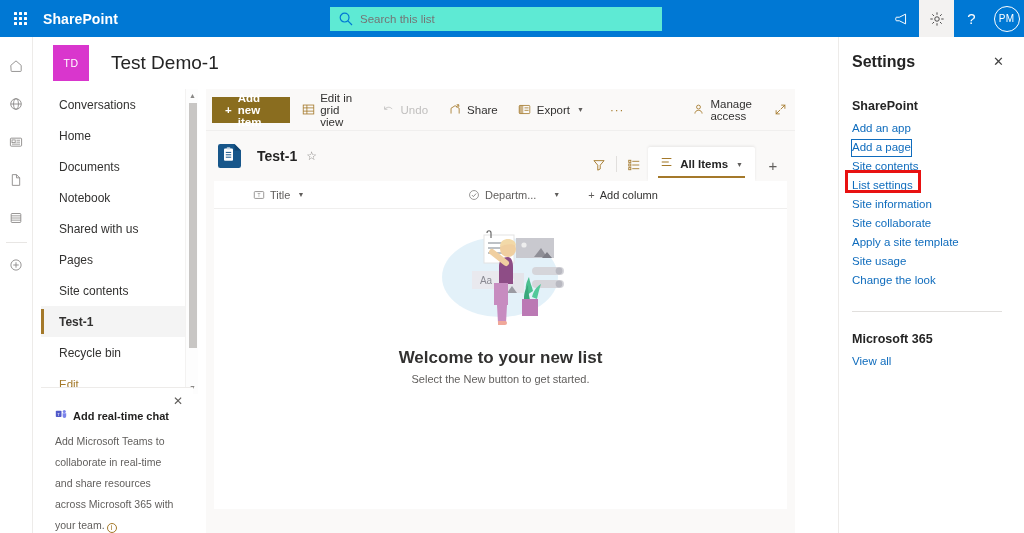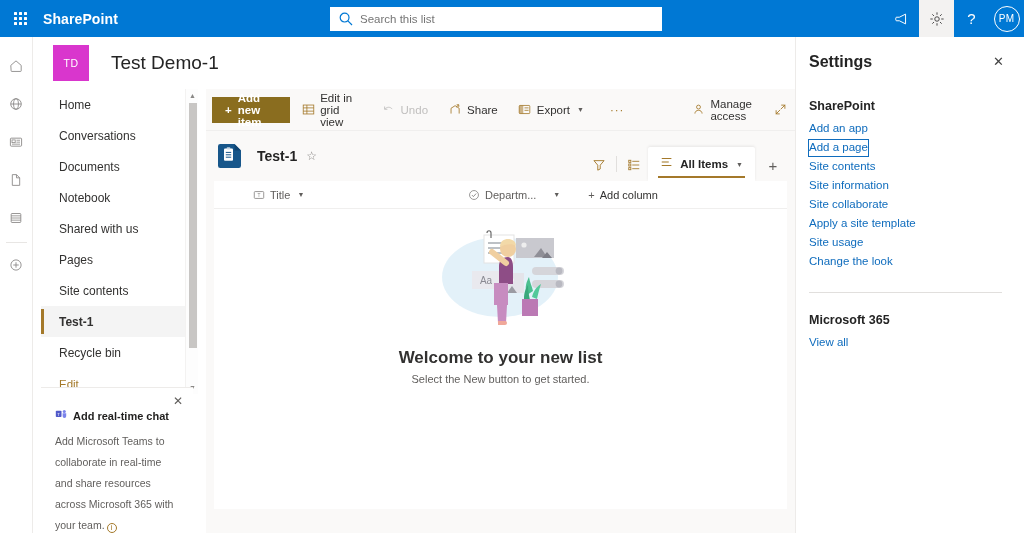--- a/index.html
+++ b/index.html
@@ -21,21 +21,21 @@
     cursor: pointer;
   }
   .waffle-grid { display: grid; grid-template-columns: repeat(3, 3px); gap: 2px; }
   .waffle-grid i { width: 3px; height: 3px; background: #ffffff; display: block; border-radius: 0.5px; }
   .suite-brand {
     color: #ffffff; font-size: 14px; font-weight: bold; letter-spacing: .1px;
     margin-left: 3px; cursor: pointer;
   }
   .search-wrap {
     position: absolute; left: 330px; top: 7px; width: 332px; height: 24px;
-    background: #ffffff; display: flex; align-items: center; padding: 0 8px;
+    background: #5eead4; display: flex; align-items: center; padding: 0 8px;
   }
   .search-ico { width: 16px; height: 16px; flex: 0 0 16px; }
   .search-input {
     border: none; outline: none; flex: 1; font-size: 11.5px;
     font-family: "Liberation Sans", sans-serif; color: #444; margin-left: 6px;
     background: transparent;
   }
   .search-input::placeholder { color: #757575; }
   .suite-right { position: absolute; right: 0; top: 0; height: 37px; display: flex; }
   .suite-btn {
@@ -199,21 +199,21 @@
 
   .empty {
     position: absolute; left: 0; right: 0; top: 36px; display: flex;
     flex-direction: column; align-items: center;
   }
   .empty-h { font-size: 17px; font-weight: bold; color: #323130; margin-top: 6px; }
   .empty-p { font-size: 11px; color: #605e5c; margin-top: 5px; }
 
   
   .panel {
-    position: absolute; right: 0; top: 37px; width: 229px; height: 496px;
+    position: absolute; right: 0; top: 37px; width: 186px; height: 496px;
     background: #ffffff; border-left: 1px solid #edebe9; padding: 16px 18px 0 13px;
   }
   .panel-top { display: flex; align-items: flex-start; justify-content: space-between; }
   .panel-title { font-size: 16px; font-weight: bold; color: #242424; }
   .panel-close { font-size: 13px; color: #424242; cursor: pointer; line-height: 1; padding: 2px; }
   .panel-section { font-size: 12.5px; font-weight: bold; color: #242424; margin-top: 28px; margin-bottom: 5px; }
   .panel-link {
     display: inline-block; font-size: 11.5px; color: #0f6cbd; line-height: 15.5px;
     margin-bottom: 0.5px; cursor: pointer;
   }
@@ -324,24 +324,24 @@
 
 <div class="site-head">
   <div class="site-avatar" style="background:#d936cd">
     <span>TD</span>
   </div>
   <div class="site-title">Test Demo-1</div>
 </div>
 
 <div class="leftnav">
   <div class="nav-item">
+      <span>Conversations</span>
+    </div>
+  <div class="nav-item">
       <span>Home</span>
-    </div>
-  <div class="nav-item">
-      <span>Conversations</span>
     </div>
   <div class="nav-item">
       <span>Documents</span>
     </div>
   <div class="nav-item">
       <span>Notebook</span>
     </div>
   <div class="nav-item">
       <span>Shared with us</span>
     </div>
@@ -574,20 +574,24 @@
 <div class="panel">
   <div class="panel-top">
     <div class="panel-title">Settings</div>
     <div class="panel-close">✕</div>
   </div>
 
   <div class="panel-section">SharePoint</div>
   <div class="link-row"><span class="panel-link">Add an app</span></div>
   <div class="link-row"><span class="panel-link focused">Add a page</span></div>
   <div class="link-row"><span class="panel-link">Site contents</span></div>
+  <div class="link-row">
+    <span class="panel-link">List settings</span>
+    <span class="hl-box"></span>
+  </div>
   <div class="link-row"><span class="panel-link">Site information</span></div>
   <div class="link-row"><span class="panel-link">Site collaborate</span></div>
   <div class="link-row"><span class="panel-link">Apply a site template</span></div>
   <div class="link-row"><span class="panel-link">Site usage</span></div>
   <div class="link-row"><span class="panel-link">Change the look</span></div>
 
   <div class="panel-divider"></div>
 
   <div class="panel-section m365">Microsoft 365</div>
   <div class="link-row"><span class="panel-link">View all</span></div>

